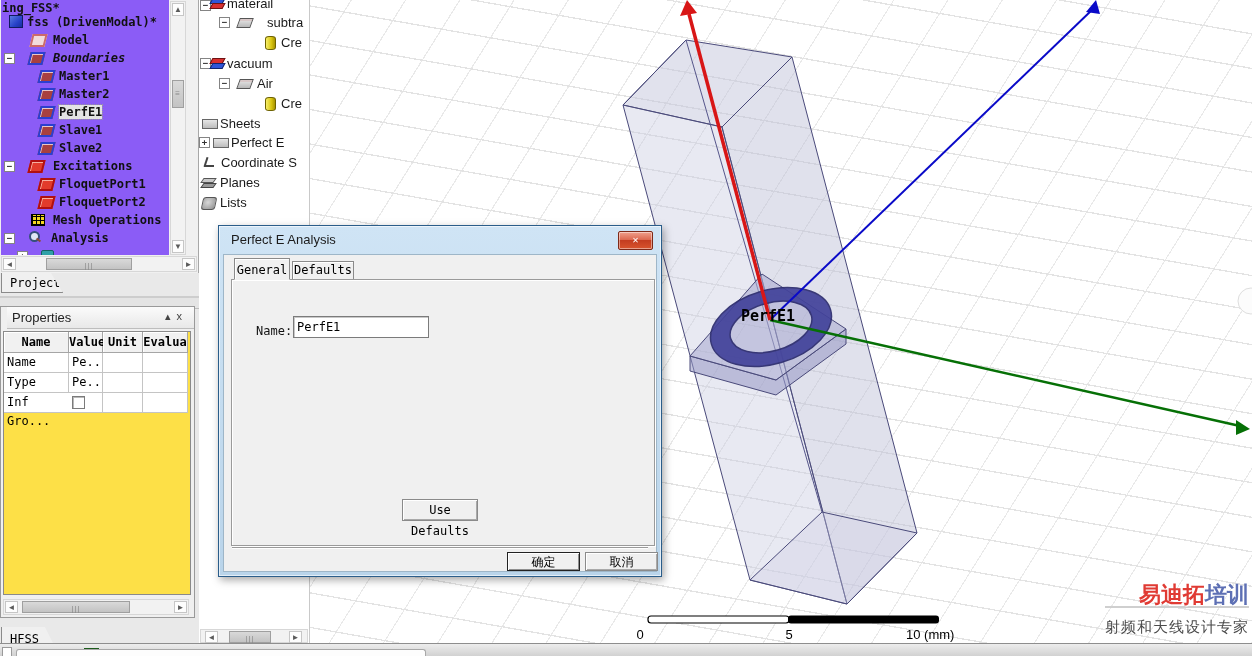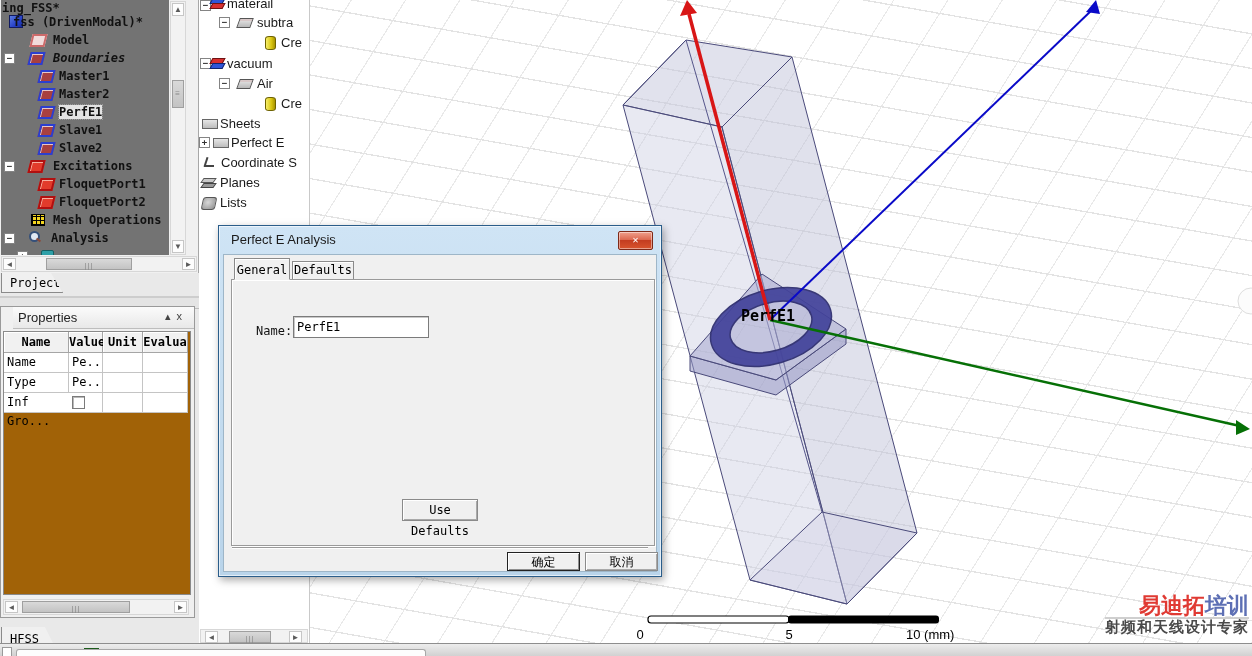--- a/index.html
+++ b/index.html
@@ -20,23 +20,23 @@
       repeating-linear-gradient(10deg,  #e3e3e3 0 1.3px, transparent 1.3px 34px),
       repeating-linear-gradient(302deg, #e9e9e9 0 1.1px, transparent 1.1px 46px);
   }
   #scene{position:absolute;left:111px;top:0;}
 
   
   #watermark{right:3px;bottom:8px;text-align:right;line-height:1.05;z-index:30;}
   #watermark .l1{font-weight:bold;font-size:22px;letter-spacing:0px;text-shadow:1px 1px 0 #ffffff;}
   #watermark .l1 .red{color:#e03a33;}
   #watermark .l1 .blue{color:#5d6fb4;}
-  #watermark .l2{font-weight:bold;font-size:15px;color:#4a4a4a;letter-spacing:1px;border-top:2px solid #cfcfcf;padding-top:0;}
+  #watermark .l2{font-weight:normal;font-size:15px;color:#4a4a4a;letter-spacing:1px;border-top:2px solid #cfcfcf;padding-top:11px;}
   #project-panel{left:0;top:0;width:198px;height:273px;background:#f0f0f0;border-right:1px solid #a7a7a7;}
-  #project-tree{position:absolute;left:1px;top:0;width:168px;height:255px;background:#737373;overflow:hidden;}
+  #project-tree{position:absolute;left:1px;top:0;width:168px;height:255px;background:#8b5cf6;overflow:hidden;}
   .trow{position:absolute;height:17px;white-space:nowrap;font-size:12px;font-weight:bold;color:#111;}
   .trow .lbl{position:absolute;top:1px;}
   .trow.sel .lbl{background:#e4e4e4;outline:1px dotted #9a9a9a;}
   .expander{position:absolute;width:9px;height:9px;top:3px;background:#fff;border:1px solid #848484;
     font:bold 9px/8px "DejaVu Sans Mono",monospace;text-align:center;color:#333;}
   .ic{position:absolute;top:2px;}
   .ic-skew{width:11px;height:9px;border:2px solid #2b3fd0;background:#a84040;transform:skewX(-14deg);
     box-shadow:inset 1px 1px 0 #e8c8c8;}
   .ic-model{border-color:#cc6a6a;background:#f2dcdc;box-shadow:none;}
   .ic-excit{border-color:#b01010;background:#e23b2b;box-shadow:inset 1px 1px 0 #f6b0a0;}
@@ -76,24 +76,24 @@
   .sb-thumb{position:absolute;background:linear-gradient(#d9d9d9,#c3c3c3);border:1px solid #9f9f9f;box-sizing:border-box;}
   .grip{color:#8a8a8a;font-size:8px;line-height:10px;text-align:center;letter-spacing:1px;}
 
   
   .dock-tab{position:absolute;background:#f0f0f0;border:1px solid #8a8a8a;border-top:none;
     clip-path:polygon(0 0,calc(100% - 12px) 0,100% 100%,0 100%);
     font-size:12px;padding:3px 14px 0 8px;height:20px;box-sizing:border-box;}
 
   
   #props-panel{left:0;top:306px;width:193px;height:310px;background:#f0f0f0;border:1px solid #9a9a9a;}
-  #props-title{position:absolute;left:12px;top:0;right:0;height:22px;background:linear-gradient(#fbfbfb,#e8e8e8);
+  #props-title{position:absolute;left:6px;top:0;right:0;height:22px;background:linear-gradient(#fbfbfb,#e8e8e8);
     border-bottom:1px solid #bdbdbd;font-size:13px;color:#222;padding:3px 0 0 5px;box-sizing:border-box;}
   #props-title .btns{position:absolute;right:6px;top:3px;font-size:11px;color:#444;letter-spacing:6px;}
-  #props-grid{position:absolute;left:2px;top:24px;width:186px;height:262px;background:#a16207;border:1px solid #8a8a8a;}
+  #props-grid{position:absolute;left:2px;top:24px;width:186px;height:262px;background:#fde047;border:1px solid #8a8a8a;}
   .pg-h{position:absolute;top:0;height:21px;background:#f1f1f1;border-right:1px solid #a5a5a5;border-bottom:1px solid #a5a5a5;
     box-shadow:inset 1px 1px 0 #fff;font-size:12px;font-weight:bold;text-align:center;line-height:21px;box-sizing:border-box;}
   .pg-c{position:absolute;height:20px;border-right:1px solid #c4c4c4;border-bottom:1px solid #c4c4c4;
     font-size:12px;line-height:19px;padding-left:3px;box-sizing:border-box;background:#fff;}
   .chk{width:13px;height:13px;background:#fff;border:1px solid #7b7b7b;box-shadow:inset 1px 1px 0 #b9b9b9;box-sizing:border-box;}
 
   
   #dialog{left:218px;top:225px;width:442px;height:350px;z-index:40;
     background:linear-gradient(#cfe4f5,#b9d4ea);
     border:1px solid #2a5d8a;box-shadow:2px 3px 8px rgba(0,0,0,.35), inset 0 0 0 1px rgba(255,255,255,.6);}
@@ -182,21 +182,21 @@
 
 <div class="abs" style="left:199px;top:0;width:110px;height:643px;background:#fff;border-right:1px solid #c9c9c9;overflow:hidden;">
   <div class="mrow" style="top:-5px;">
     <span class="expander" style="left:1px;top:5px;">−</span>
     <span class="ic ic-layers" style="left:12px;top:3px;"></span>
     <span class="lbl" style="left:28px;">materail</span>
   </div>
   <div class="mrow" style="top:14px;">
     <span class="expander" style="left:20px;">−</span>
     <span class="ic ic-graybox" style="left:39px;top:4px;"></span>
-    <span class="lbl" style="left:58px;">subtra</span>
+    <span class="lbl" style="left:68px;">subtra</span>
   </div>
   <div class="mrow" style="top:34px;">
     <span class="ic ic-cyl" style="left:66px;top:2px;"></span>
     <span class="lbl" style="left:82px;">Cre</span>
   </div>
   <div class="mrow" style="top:55px;">
     <span class="expander" style="left:1px;">−</span>
     <span class="ic ic-layers rev" style="left:12px;top:3px;"></span>
     <span class="lbl" style="left:28px;">vacuum</span>
   </div>
@@ -240,21 +240,21 @@
   </div>
 </div>
 
 <div id="project-panel" class="abs">
   <div id="project-tree">
     <div class="trow mono" style="top:0;left:1px;">
       <span class="lbl">ing_FSS*</span>
     </div>
     <div class="trow mono" style="top:14px;">
       <span class="ic ic-fss" style="left:8px;top:1px;"></span>
-      <span class="lbl" style="left:12px;">fss (DrivenModal)*</span>
+      <span class="lbl" style="left:26px;">fss (DrivenModal)*</span>
     </div>
     <div class="trow mono" style="top:32px;">
       <span class="ic ic-skew ic-model" style="left:30px;"></span>
       <span class="lbl" style="left:52px;">Model</span>
     </div>
     <div class="trow mono" style="top:50px;">
       <span class="expander" style="left:3px;">−</span>
       <span class="ic ic-skew" style="left:28px;"></span>
       <span class="lbl" style="left:52px;font-style:italic;">Boundaries</span>
     </div>

